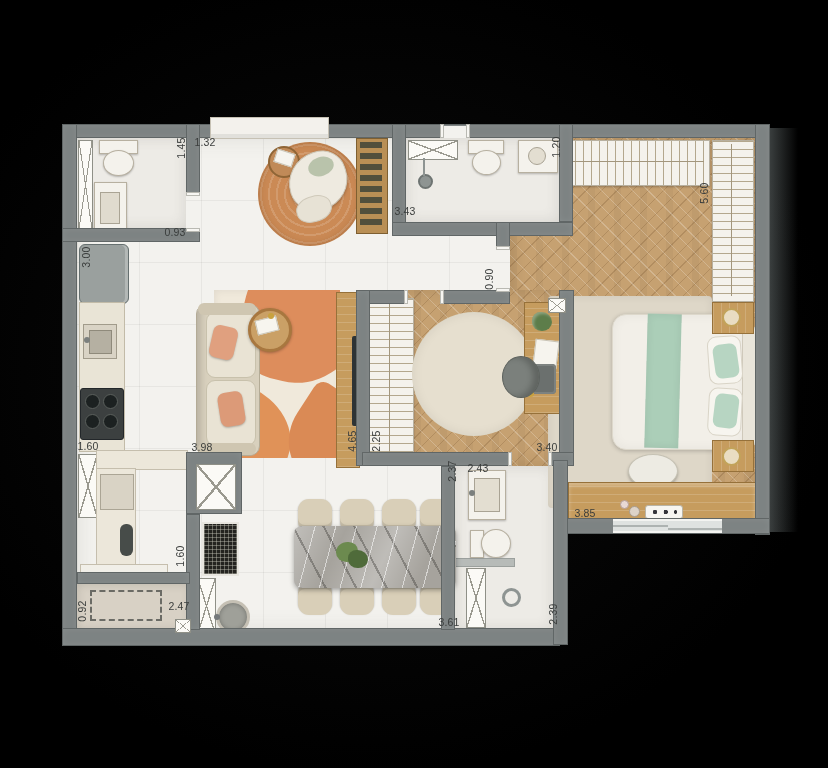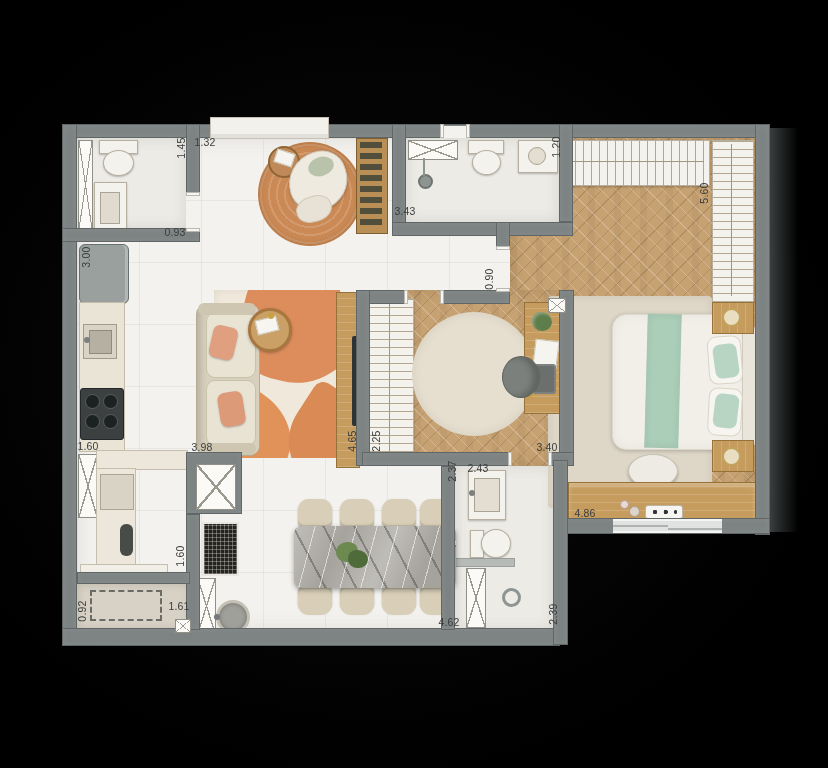--- a/index.html
+++ b/index.html
@@ -253,20 +253,20 @@
   <span class="dim v" style="left:704px;top:193px">5.60</span>
   <span class="dim v" style="left:86px;top:257px">3.00</span>
   <span class="dim v" style="left:489px;top:279px">0.90</span>
   <span class="dim" style="left:88px;top:446px">1.60</span>
   <span class="dim" style="left:202px;top:447px">3.98</span>
   <span class="dim v" style="left:352px;top:441px">4.65</span>
   <span class="dim v" style="left:376px;top:441px">2.25</span>
   <span class="dim" style="left:547px;top:447px">3.40</span>
   <span class="dim" style="left:478px;top:468px">2.43</span>
   <span class="dim v" style="left:452px;top:471px">2.37</span>
-  <span class="dim" style="left:585px;top:513px">4.86</span>
+  <span class="dim" style="left:585px;top:513px">3.85</span>
   <span class="dim v" style="left:180px;top:556px">1.60</span>
   <span class="dim v" style="left:82px;top:611px">0.92</span>
-  <span class="dim" style="left:179px;top:606px">1.61</span>
-  <span class="dim" style="left:449px;top:622px">4.62</span>
+  <span class="dim" style="left:179px;top:606px">2.47</span>
+  <span class="dim" style="left:449px;top:622px">3.61</span>
   <span class="dim v" style="left:553px;top:614px">2.39</span>
 
 </div>
 
 </body></html>

